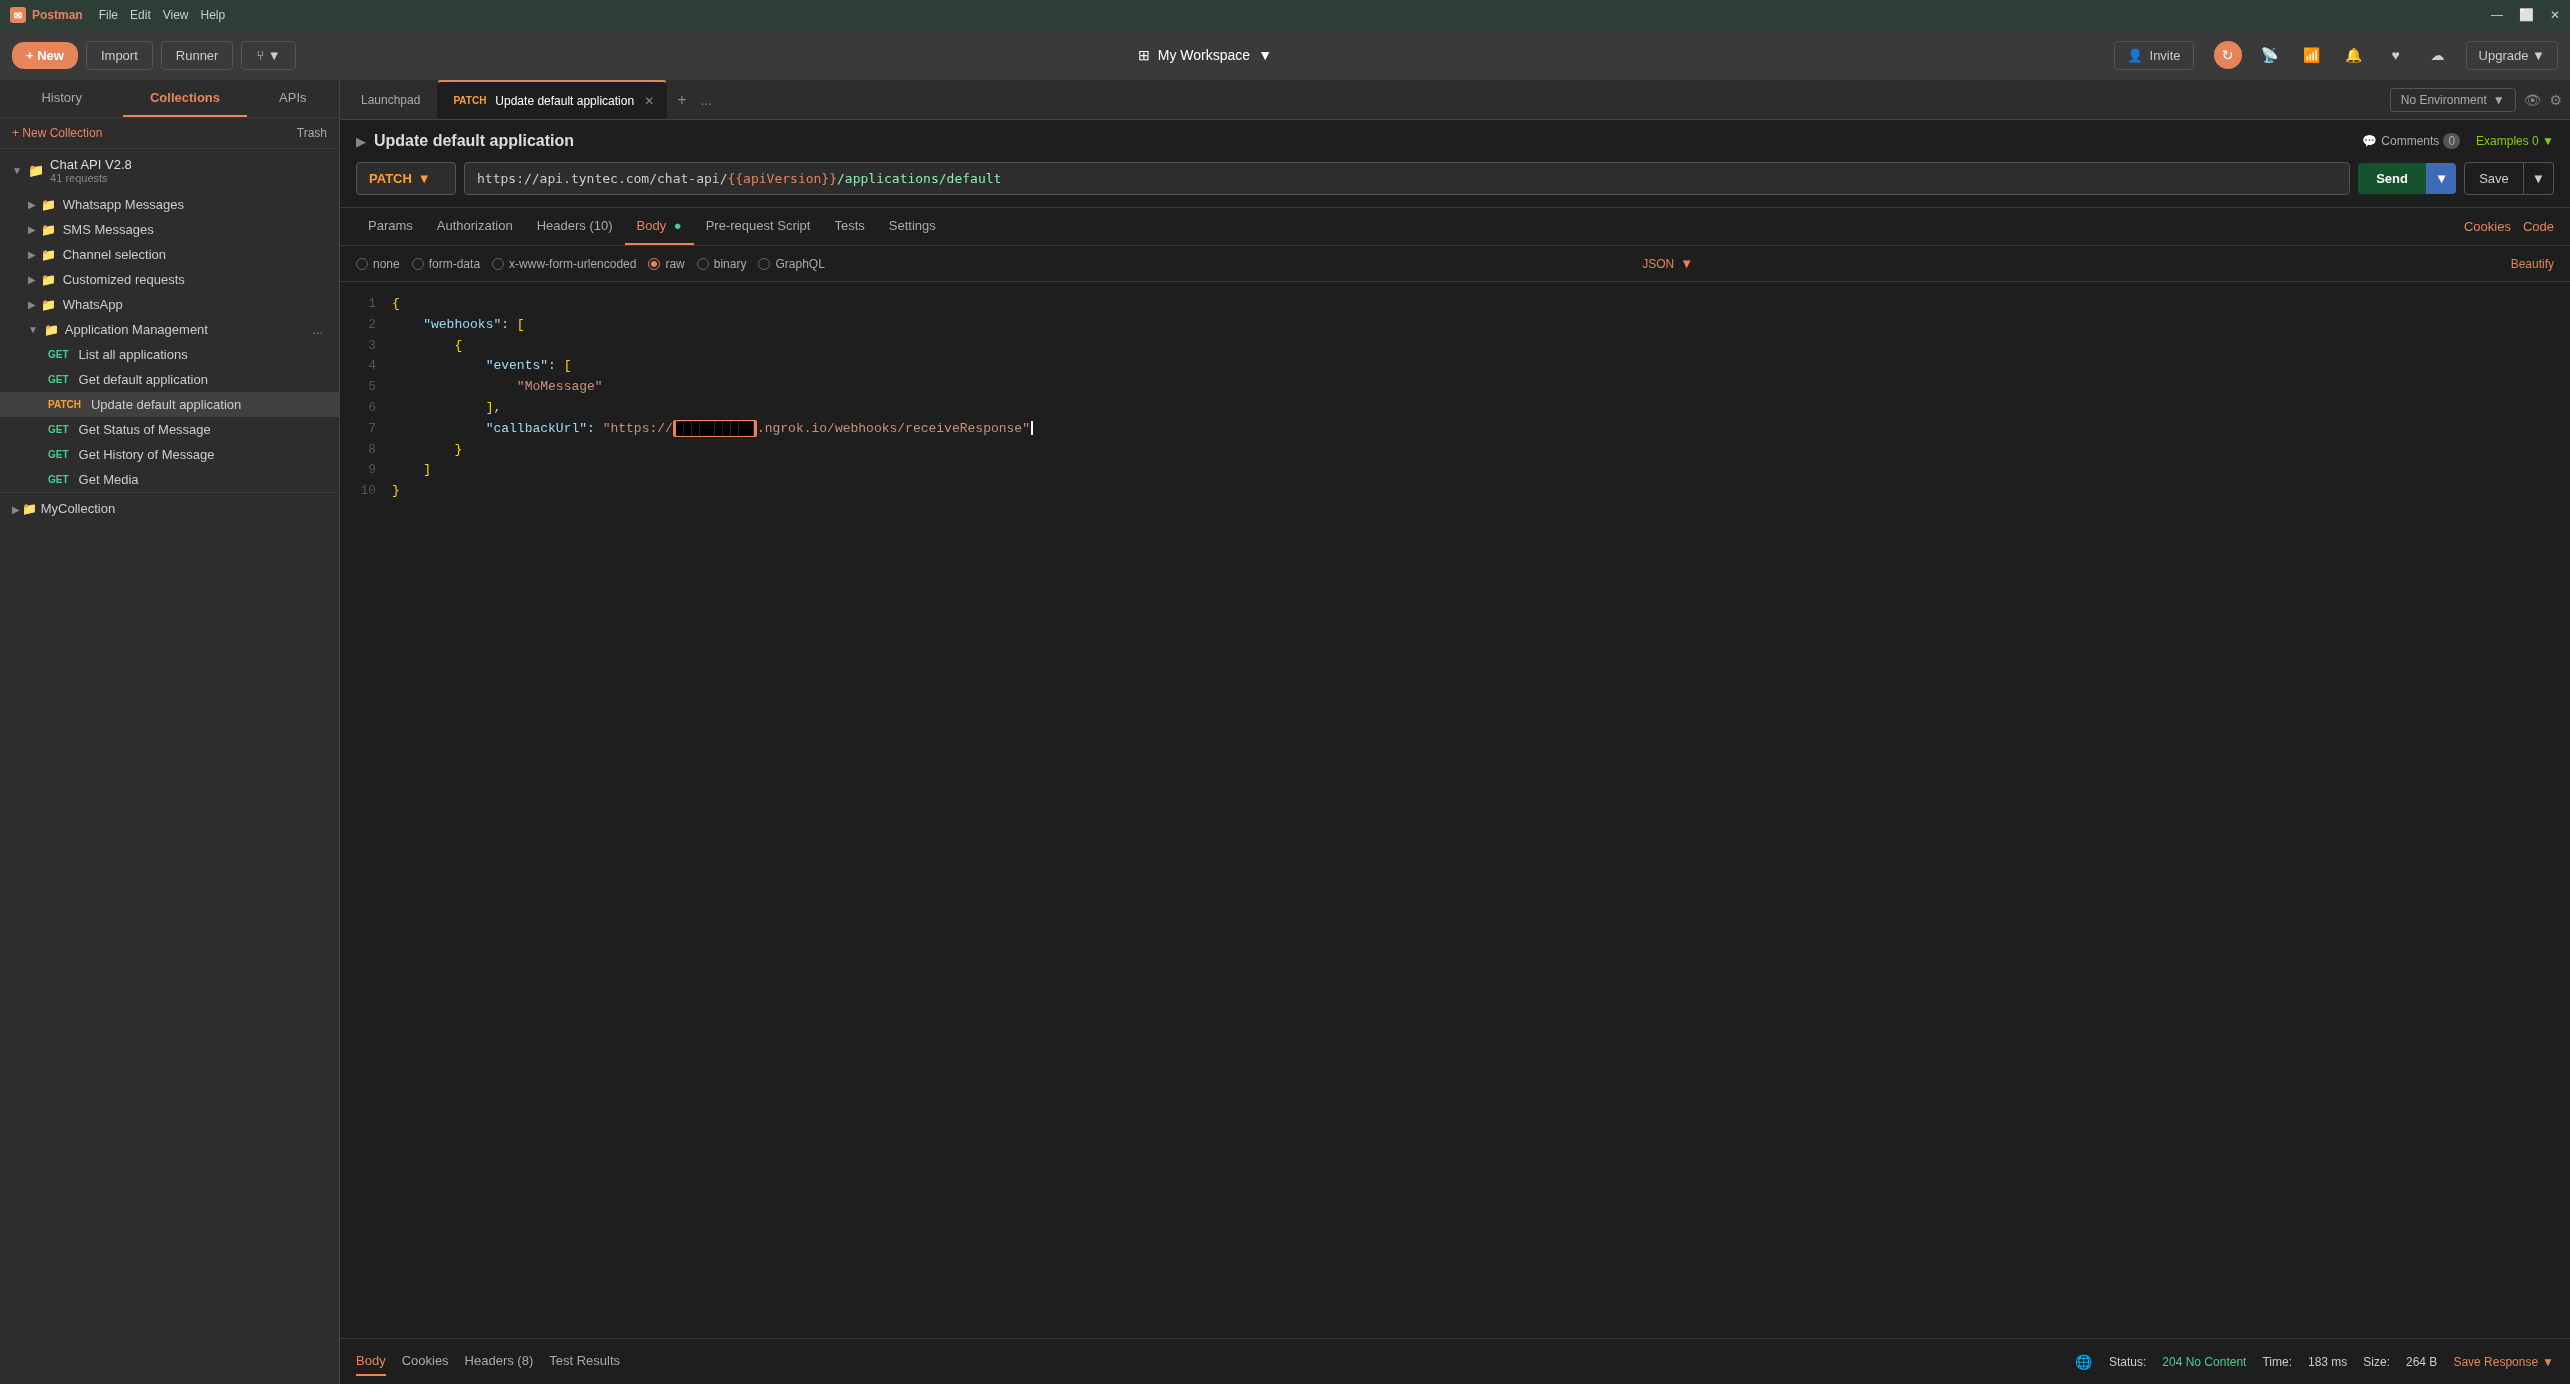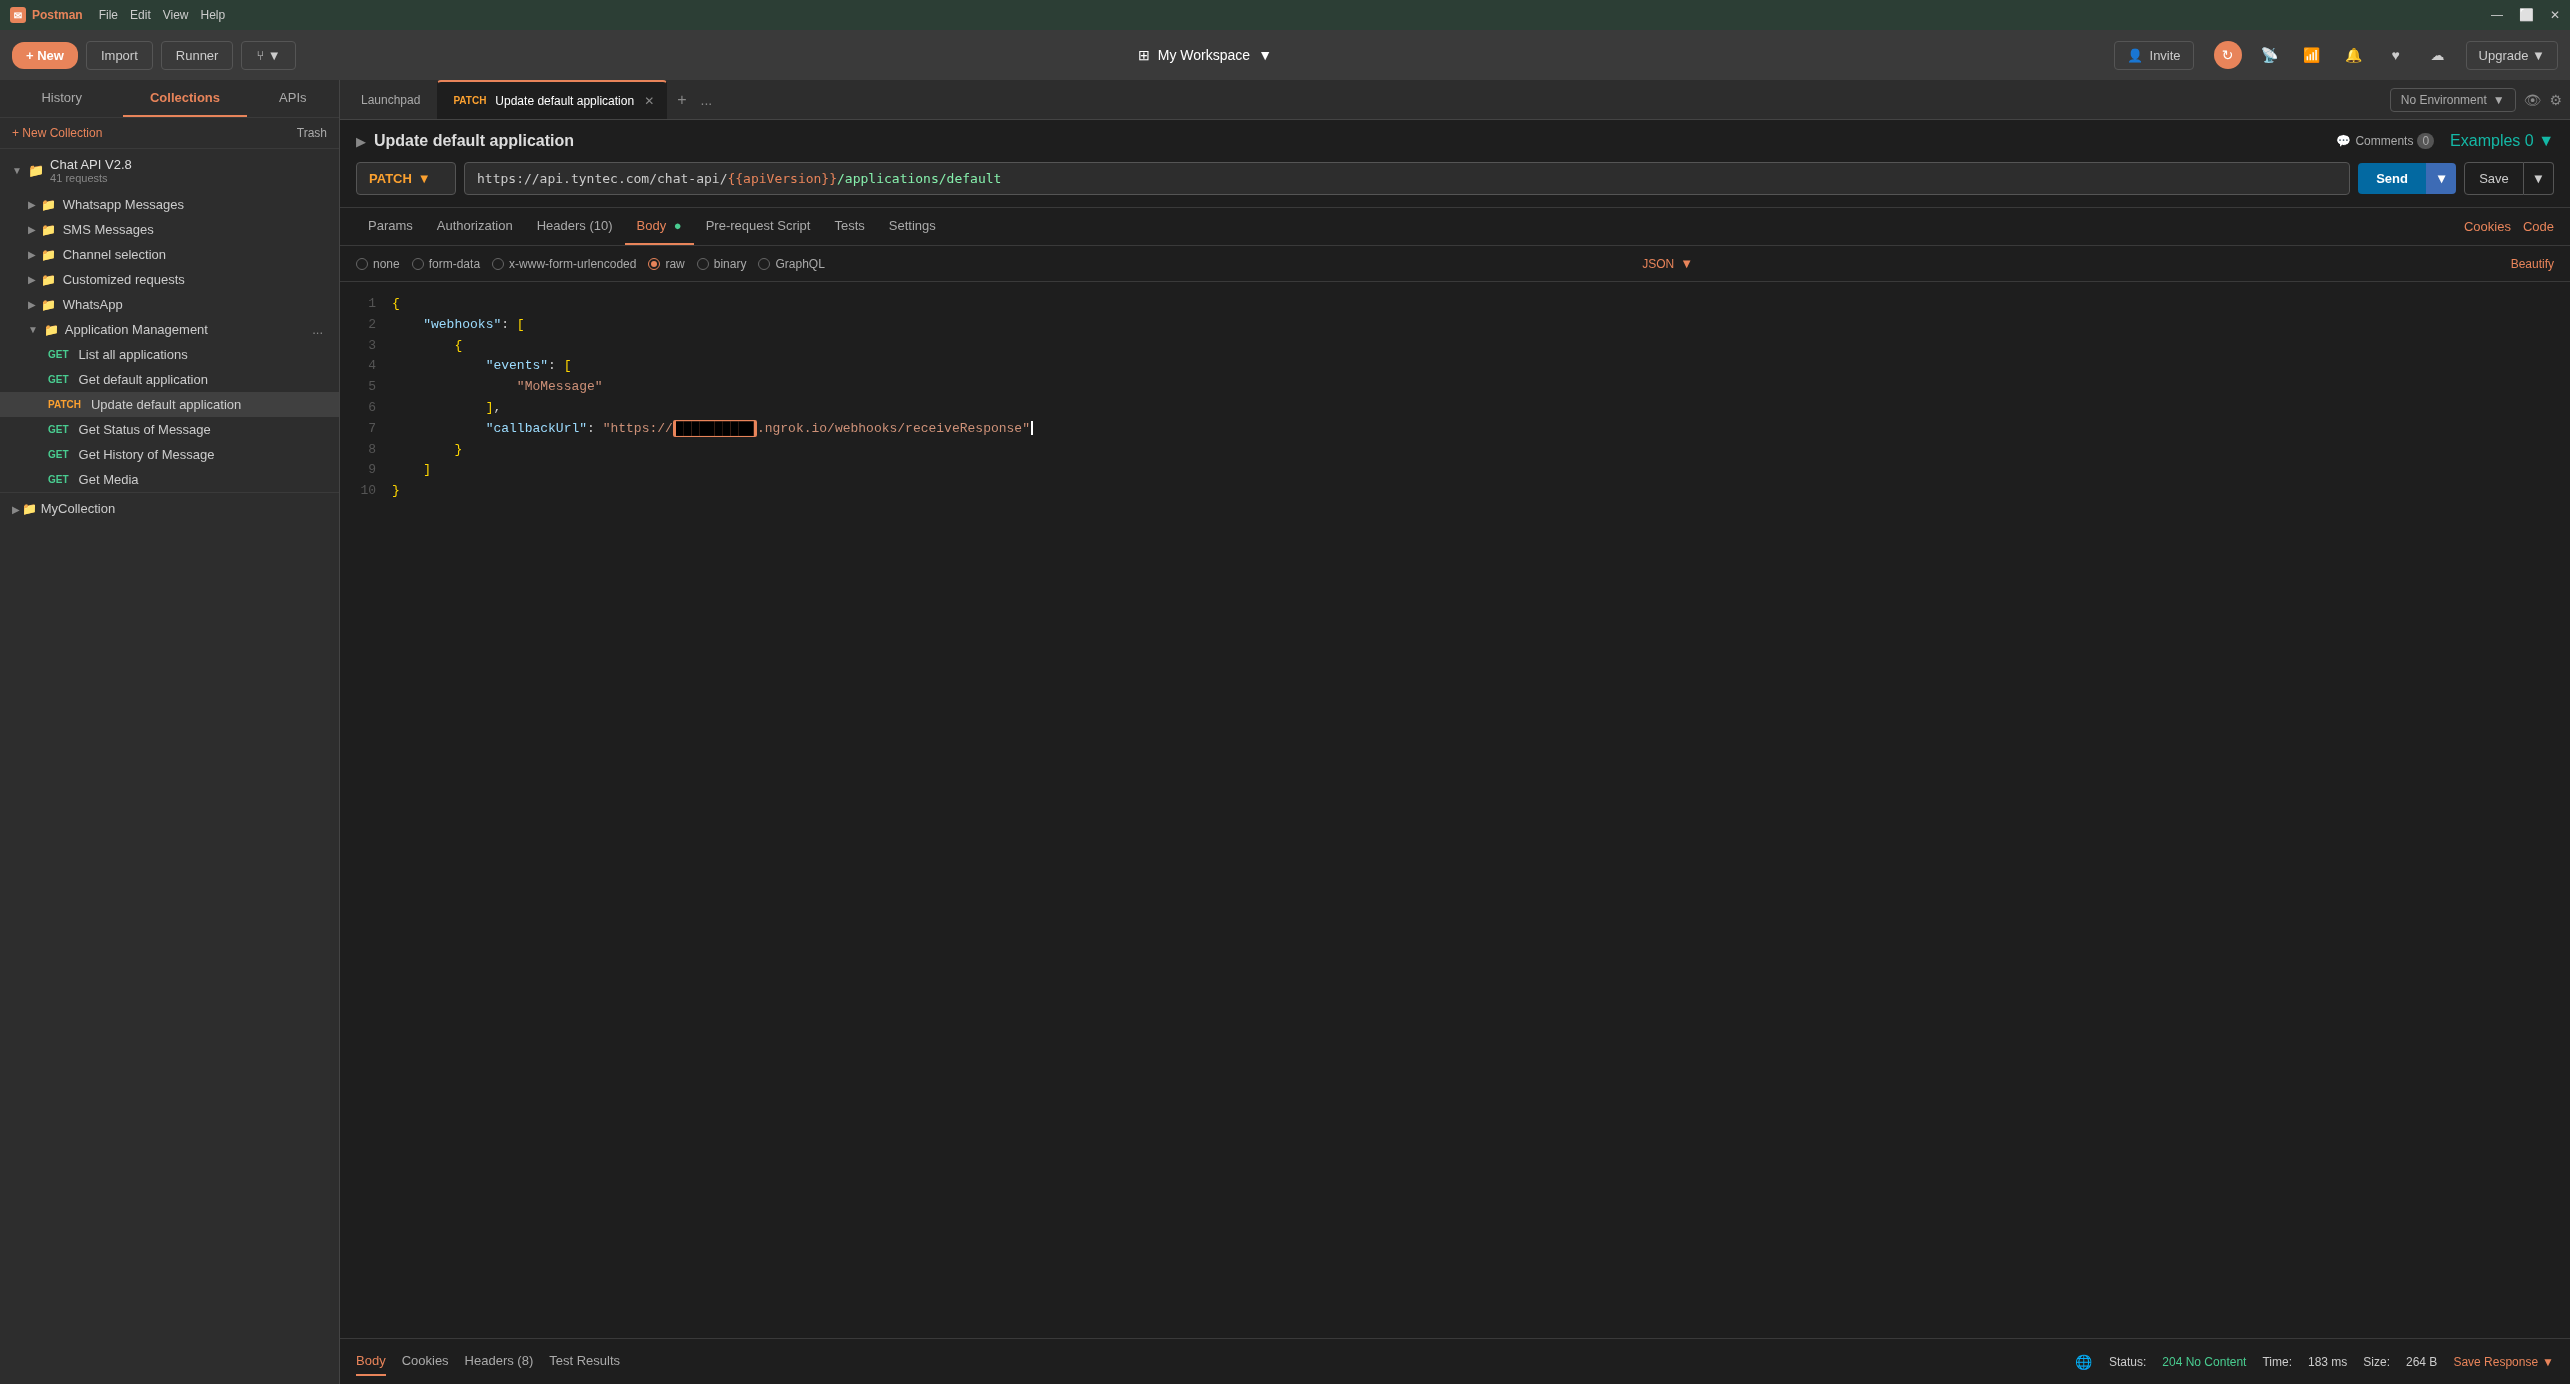--- a/index.html
+++ b/index.html
@@ -312,21 +312,21 @@
       border-radius: 4px;
       padding: 8px 12px;
       color: #fca130;
       font-size: 13px;
       font-weight: 700;
       cursor: pointer;
       display: flex; align-items: center; gap: 6px;
       min-width: 100px;
     }
     .send-btn {
-      background: #0369a1;
+      background: #14532d;
       color: white;
       border: none;
       border-radius: 4px 0 0 4px;
       padding: 8px 18px;
       font-size: 13px;
       font-weight: 600;
       cursor: pointer;
     }
     .send-dropdown {
       background: #3d6bb5;
@@ -664,21 +664,21 @@
     </div>
 
     <div class="request-area">
       <div class="request-title">
         <span style="color:#888;">▶</span>
         <span class="request-title-text">Update default application</span>
         <div style="margin-left:auto;display:flex;gap:16px;align-items:center;">
           <span style="color:#aaa;font-size:12px;display:flex;align-items:center;gap:4px;">
             💬 <span>Comments</span> <span style="background:#555;border-radius:10px;padding:1px 5px;">0</span>
           </span>
-          <span style="color:#14b8a6;font-size:16px;">
+          <span style="color:#84cc16;font-size:12px;">
             <span>Examples</span> <span>0</span> ▼
           </span>
         </div>
       </div>
 
       <div class="request-row">
         <div class="method-dropdown">
           <span>PATCH</span>
           <span>▼</span>
         </div>

